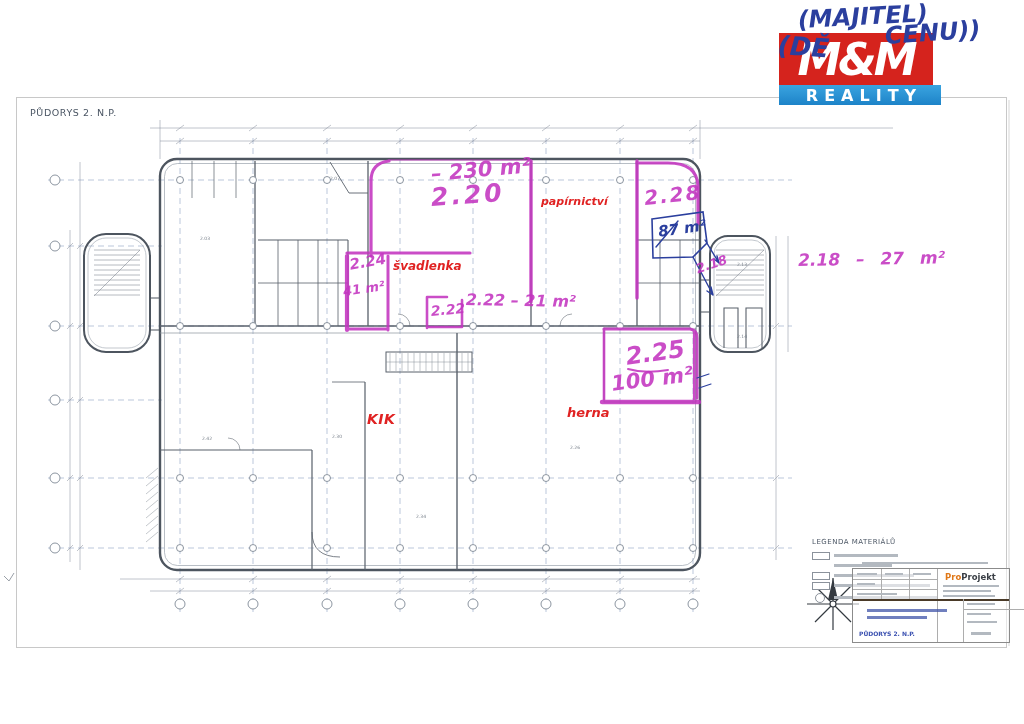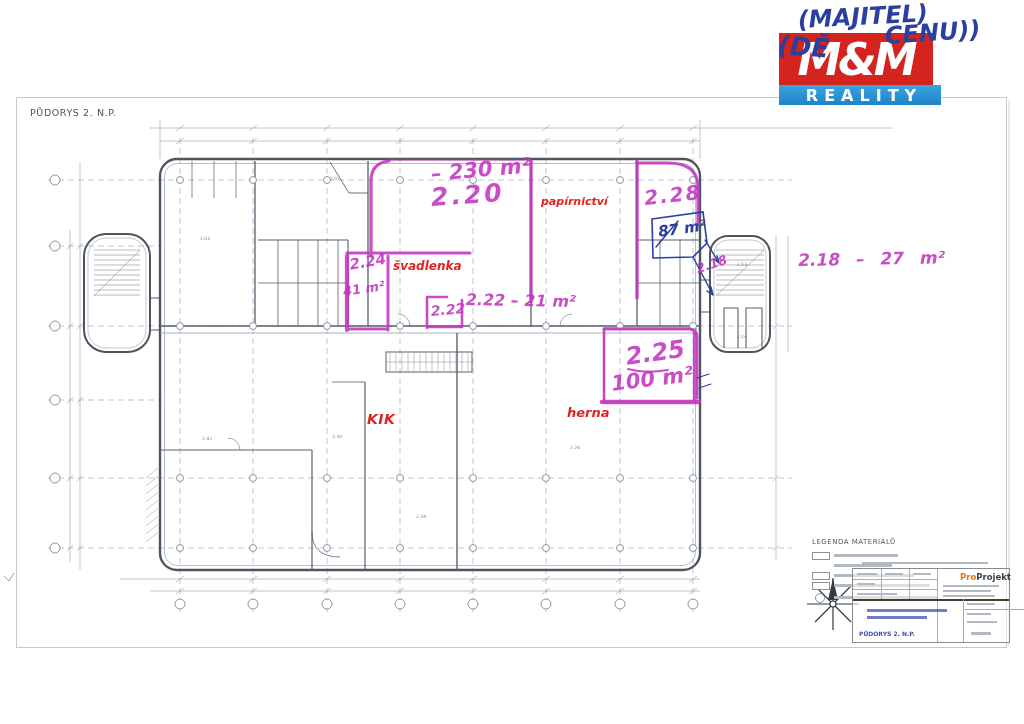--- a/index.html
+++ b/index.html
@@ -14,21 +14,21 @@
   .logo-red{background:#d5231d;color:#fff;width:154px;height:52px;display:flex;align-items:center;justify-content:center;
             font-weight:900;font-style:italic;font-size:44px;letter-spacing:-3px;}
   .logo-blue{background:linear-gradient(#3aa4e0,#1d83c8);color:#fff;width:154px;height:20px;display:flex;align-items:center;justify-content:center;
             font-weight:bold;font-size:16px;letter-spacing:6px;padding-left:8px;}
   .legend-title{font-size:7px;color:#4a5563;letter-spacing:.5px;white-space:nowrap;}
   .swatch{position:absolute;width:16px;height:6px;border:.6px solid #8b929b;background:#fff;}
   .tb{position:absolute;left:852px;top:568px;width:156px;height:73px;border:1px solid #8b8b8b;background:rgba(255,255,255,.55);}
   .tb .v{position:absolute;top:0;border-left:.7px solid #adadad;}
   .tb .h{position:absolute;left:0;border-top:.7px solid #adadad;width:100%;}
   .brand{font-size:8.5px;font-weight:bold;white-space:nowrap;}
-  .brand .pro{color:#e07818;margin-left:15px;}
+  .brand .pro{color:#e07818;}
   .brand .projekt{color:#3a3f46;}
   .bluebar{position:absolute;background:#4054a8;opacity:.75;height:3px;}
   .tb-title{position:absolute;font-size:6px;color:#3a50b0;font-weight:bold;white-space:nowrap;}
 </style>
 </head>
 <body>
 
 <div class="stage">
 
   <svg class="abs" style="left:0;top:0;" width="1024" height="724" viewBox="0 0 1024 724">

